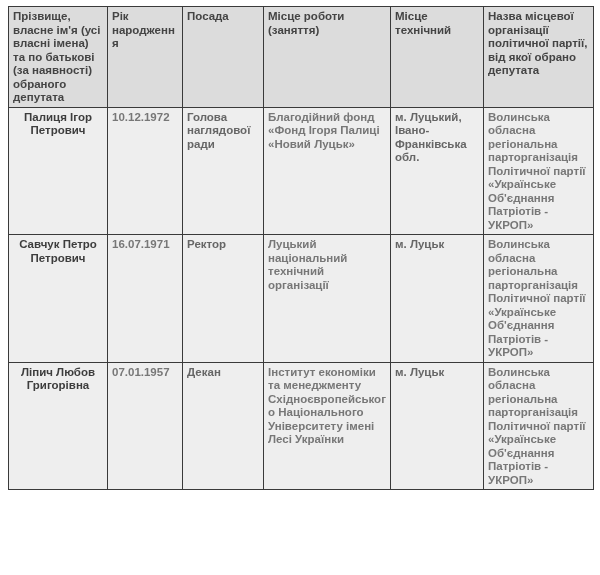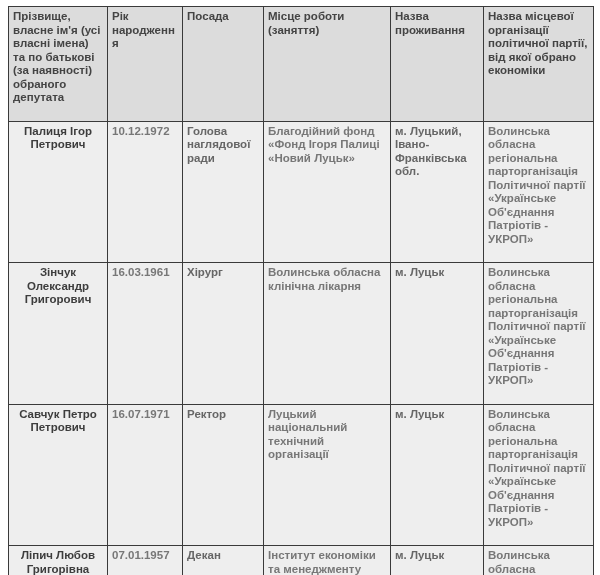--- a/index.html
+++ b/index.html
@@ -7,21 +7,21 @@
          font-family: "Liberation Sans", sans-serif; }
   table.deputies {
     position: absolute; left: 8px; top: 6px;
     border-collapse: collapse; table-layout: fixed;
     width: 585px;
     font-size: 11.5px; line-height: 13.5px;
   }
   table.deputies td, table.deputies th {
     border: 1.5px solid #3a3a3a;
     vertical-align: top; text-align: left;
-    padding: 3px 4px 16px 4px;
+    padding: 3px 4px 2px 4px;
     word-wrap: break-word;
   }
   thead th { background: #dcdcdc; color: #444; font-weight: bold; }
   tbody td { background: #eeeeee; color: #777; font-weight: bold; }
   tbody td.name { color: #3d3d3d; font-weight: bold; text-align: center; }
   tbody td.pos, tbody td.res { color: #666; }
   tr.hdr { height: 91px; }
   tr.r1 { height: 110px; }
   tr.r2 { height: 126px; }
   tr.r3 { height: 120px; }
@@ -38,39 +38,31 @@
     <col style="width:127px">
     <col style="width:93px">
     <col style="width:110px">
   </colgroup>
   <thead>
     <tr class="hdr">
       <th>Прізвище, власне ім'я (усі власні імена) та по батькові (за наявності) обраного депутата</th>
       <th>Рік народження</th>
       <th>Посада</th>
       <th>Місце роботи (заняття)</th>
-      <th>Назва проживання</th>
-      <th>Назва місцевої організації політичної партії, від якої обрано економіки</th>
+      <th>Місце технічний</th>
+      <th>Назва місцевої організації політичної партії, від якої обрано депутата</th>
     </tr>
   </thead>
   <tbody>
     <tr class="r1">
       <td class="name">Палиця Ігор Петрович</td>
       <td>10.12.1972</td>
       <td class="pos">Голова наглядової ради</td>
       <td>Благодійний фонд «Фонд Ігоря Палиці «Новий Луцьк»</td>
       <td class="res">м. Луцький, Івано-Франківська обл.</td>
-      <td>Волинська обласна регіональна парторганізація Політичної партії «Українське Об'єднання Патріотів - УКРОП»</td>
-    </tr>
-    <tr class="r2">
-      <td class="name">Зінчук Олександр Григорович</td>
-      <td>16.03.1961</td>
-      <td class="pos">Хірург</td>
-      <td>Волинська обласна клінічна лікарня</td>
-      <td class="res">м. Луцьк</td>
       <td>Волинська обласна регіональна парторганізація Політичної партії «Українське Об'єднання Патріотів - УКРОП»</td>
     </tr>
     <tr class="r3">
       <td class="name">Савчук Петро Петрович</td>
       <td>16.07.1971</td>
       <td class="pos">Ректор</td>
       <td>Луцький національний технічний організації</td>
       <td class="res">м. Луцьк</td>
       <td>Волинська обласна регіональна парторганізація Політичної партії «Українське Об'єднання Патріотів - УКРОП»</td>
     </tr>

